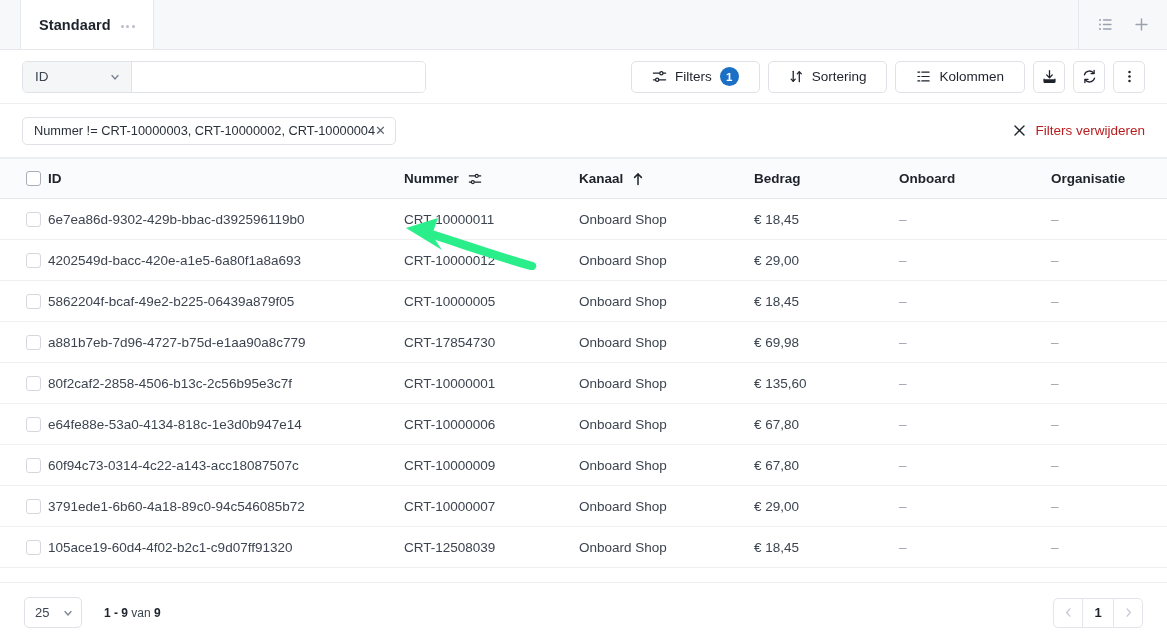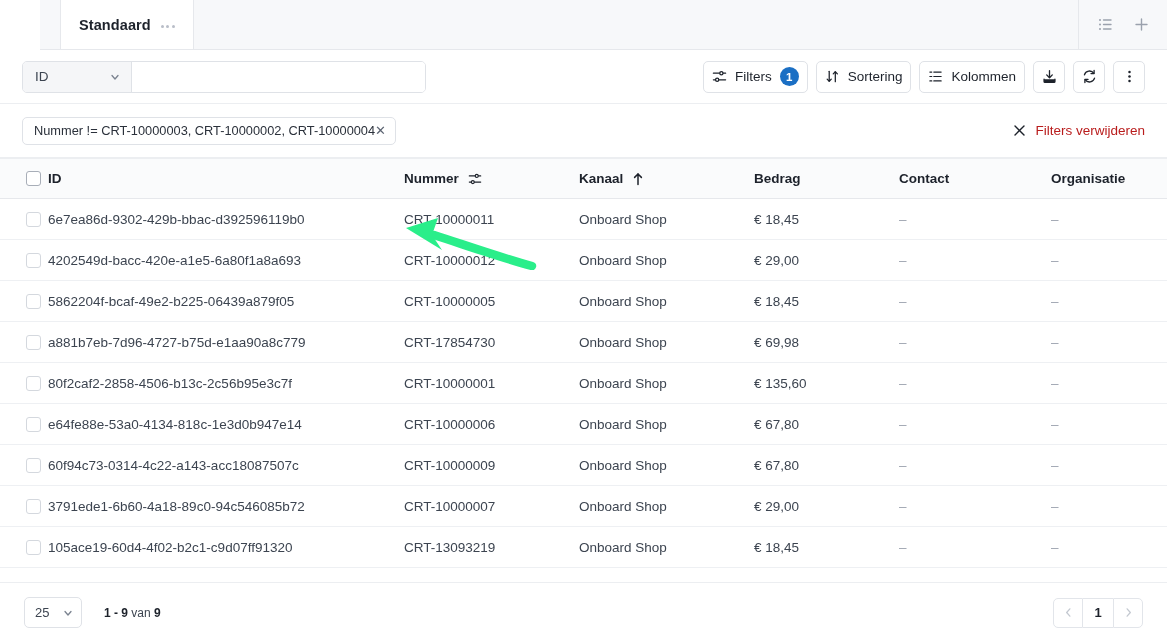--- a/index.html
+++ b/index.html
@@ -17,21 +17,20 @@
     display: flex; flex-direction: column;
   }
 
   
   .tabbar {
     height: 50px; min-height: 50px;
     background: #f7f8fa;
     border-bottom: 1px solid #e6e8ec;
     display: flex; align-items: stretch;
     padding-left: 20px;
-    margin-left: 40px;
   }
   .tab {
     display: flex; align-items: center; gap: 10px;
     padding: 0 18px;
     background: #ffffff;
     border-left: 1px solid #e6e8ec;
     border-right: 1px solid #e6e8ec;
     cursor: pointer;
   }
   .tab-label { font-size: 14.5px; font-weight: 700; color: #1d222b; letter-spacing: .1px; }
@@ -81,21 +80,21 @@
     padding: 0 12px;
     font-size: 13.5px; color: #1d222b;
     font-family: "Liberation Sans", sans-serif;
     background: #fff;
   }
   .searchrow-spacer { flex: 1; }
   .tools { display: flex; align-items: center; gap: 8px; }
   .tool-btn {
     height: 32px;
     display: flex; align-items: center; gap: 8px;
-    padding: 0 8px;
+    padding: 0 20px;
     background: #fff;
     border: 1px solid #dfe2e7;
     border-radius: 5px;
     font-size: 13.5px; color: #1d222b;
     font-family: "Liberation Sans", sans-serif;
     cursor: pointer; white-space: nowrap;
   }
   .tool-btn.square { width: 32px; padding: 0; justify-content: center; }
   .badge {
     min-width: 19px; height: 19px; padding: 0 5px;
@@ -368,21 +367,21 @@
               </svg>
             </div>
           </th>
           <th class="col-bedrag">
             <div class="th-inner">
                 <span>Bedrag</span>
               </div>
           </th>
           <th class="col-contact">
             <div class="th-inner">
-                <span>Contact</span>
+                <span>Onboard</span>
               </div>
           </th>
           <th class="col-org">
             <div class="th-inner">
                 <span>Organisatie</span>
               </div>
           </th>
         </tr>
       </thead>
       <tbody id="tbody">
@@ -472,21 +471,21 @@
             <td class="col-kanaal">Onboard Shop</td>
             <td class="col-bedrag">€ 29,00</td>
             <td class="col-contact dash">–</td>
             <td class="col-org dash">–</td>
           </tr>
           <tr>
             <td class="col-cb">
               <span class="cb"></span>
             </td>
             <td class="col-id">105ace19-60d4-4f02-b2c1-c9d07ff91320</td>
-            <td class="col-nummer">CRT-13093219</td>
+            <td class="col-nummer">CRT-12508039</td>
             <td class="col-kanaal">Onboard Shop</td>
             <td class="col-bedrag">€ 18,45</td>
             <td class="col-contact dash">–</td>
             <td class="col-org dash">–</td>
           </tr>
         </tbody>
     </table>
   </div>
 
   <div class="footer">

